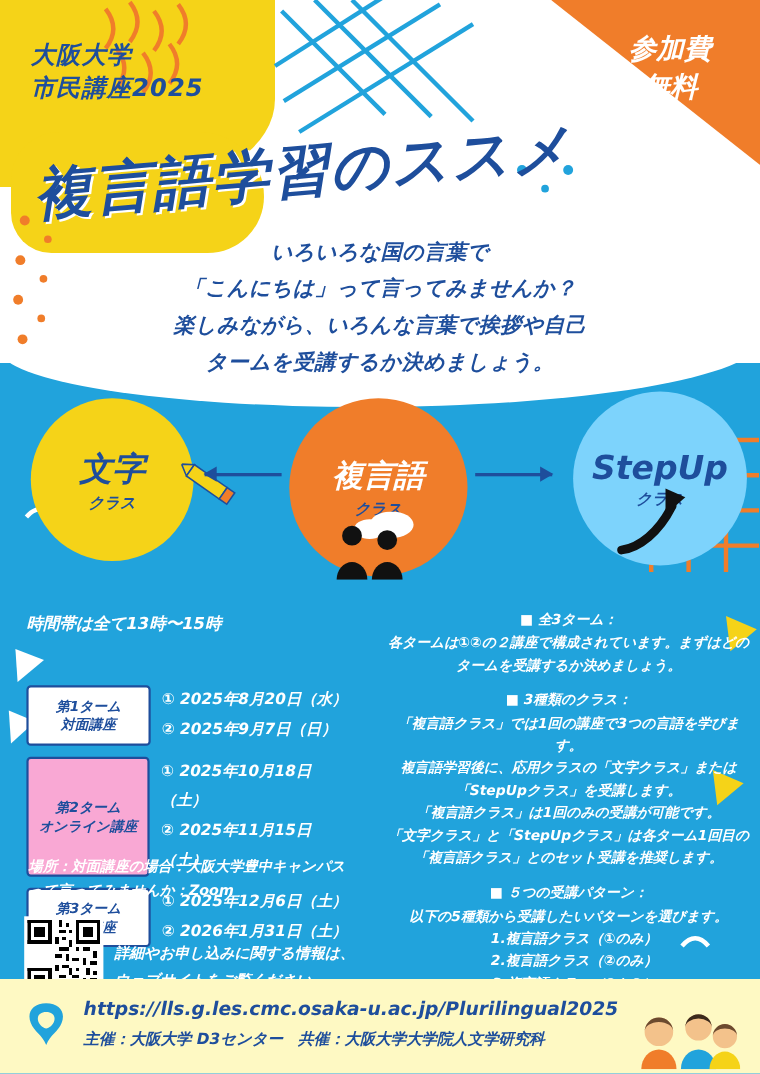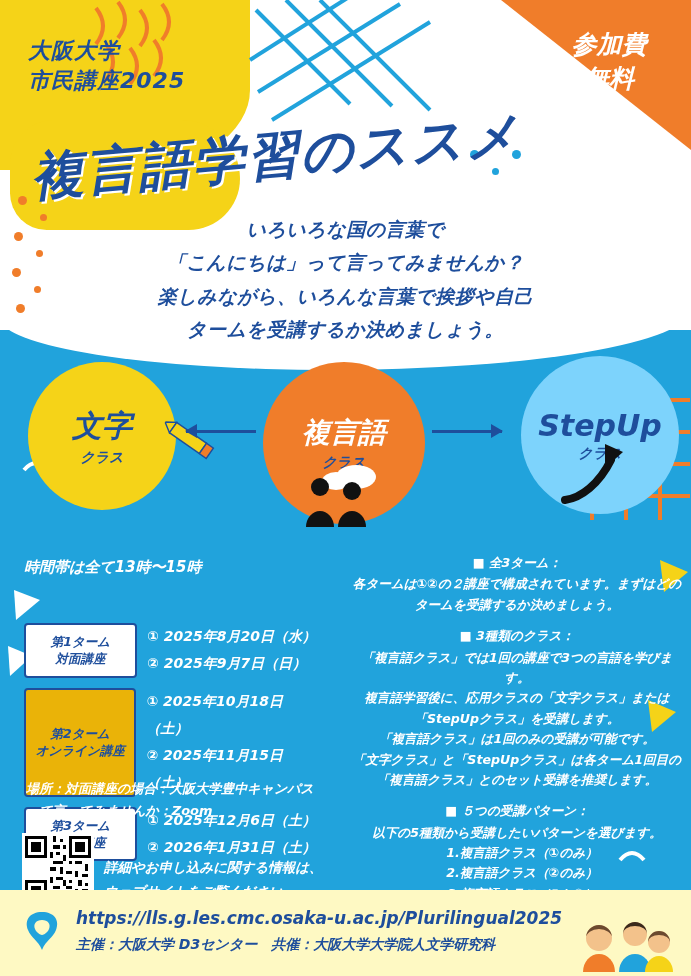--- a/index.html
+++ b/index.html
@@ -67,21 +67,21 @@
   .people{position:absolute;left:300px;top:115px;}
   .swoosh{position:absolute;right:60px;top:88px;}
 
   
   .time-note{position:absolute;left:24px;top:558px;color:#fff;font-weight:bold;font-size:15px;z-index:6;}
   .term-list{position:absolute;left:24px;top:580px;width:300px;z-index:6;margin-top:43px;}
   .term{display:flex;align-items:stretch;margin-bottom:10px;}
   .term-label{width:105px;background:#fff;color:#1e4e9c;font-weight:bold;font-size:12.5px;
      border:2px solid #1e4e9c;border-radius:4px;display:flex;flex-direction:column;
      align-items:center;justify-content:center;text-align:center;padding:6px 2px;line-height:1.4;}
-  .term-label.online{background:#eab308;}
+  .term-label.online{background:#f9a8d4;}
   .term-dates{margin-left:10px;display:flex;flex-direction:column;justify-content:center;
      color:#fff;font-weight:bold;font-size:14px;line-height:1.95;}
   .venue{position:absolute;left:26px;top:778px;color:#fff;font-weight:bold;font-size:13px;
      line-height:1.7;z-index:6;}
 
   .qr{position:absolute;left:22px;top:833px;width:72px;height:72px;background:#fff;z-index:7;
      padding:3px;box-sizing:border-box;}
   .site-note{position:absolute;left:104px;top:855px;color:#fff;font-weight:bold;font-size:13.5px;
      line-height:1.8;z-index:6;}
 

